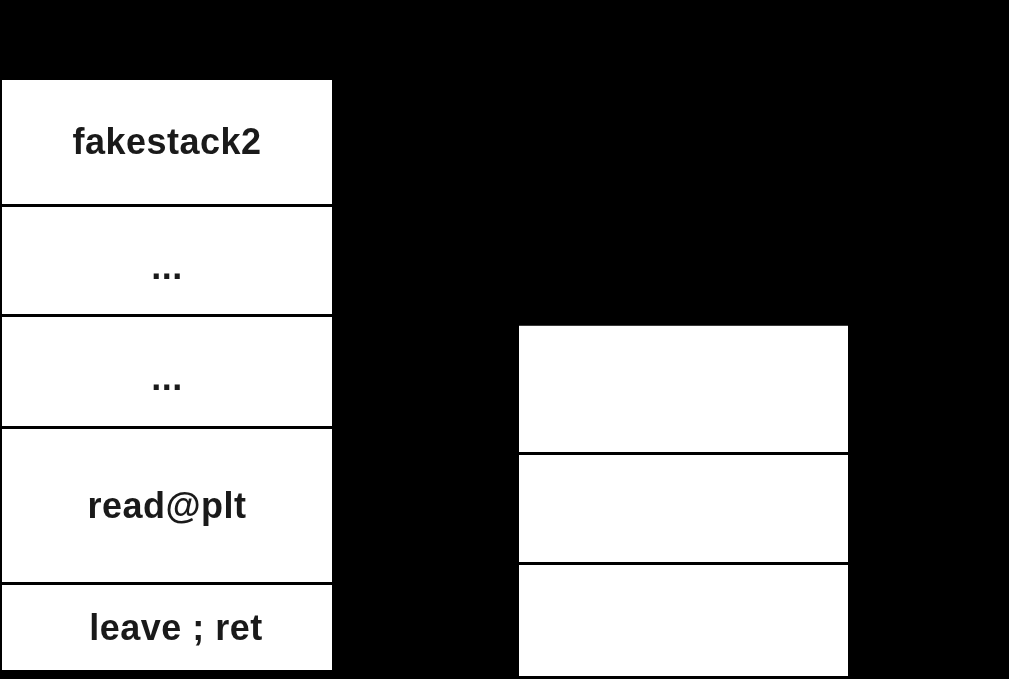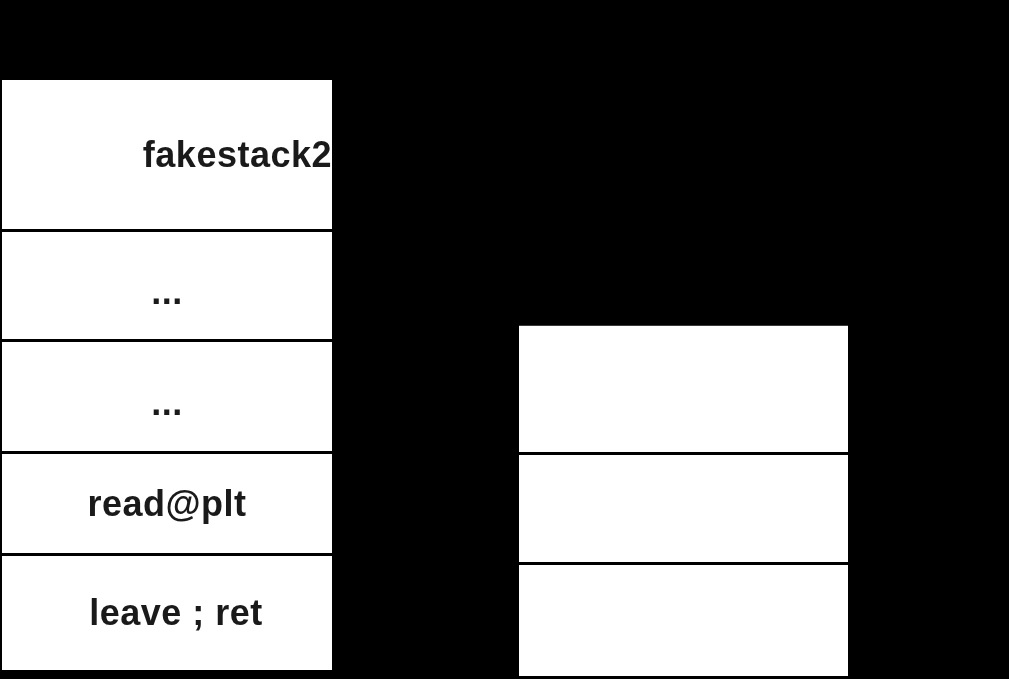--- a/index.html
+++ b/index.html
@@ -38,24 +38,24 @@
     box-sizing: border-box;
     display: flex;
     align-items: center;
     justify-content: center;
     background: var(--fill, #ffffff);
   }
   .cell:not(:last-child) {
     border-bottom: 3px solid var(--divider, #000000);
   }
   
-  .left .r1 { height: 152px; justify-content: flex-end; }
+  .left .r1 { height: 127px; }
   .left .r2 { height: 110px; }
   .left .r3 { height: 112px; }
-  .left .r4 { height: 102px; }
+  .left .r4 { height: 156px; }
   .left .r5 { flex: 1; margin-left: 18px; }
   .right .r1 { height: 129px; }
   .right .r2 { height: 110px; }
   .right .r3 { flex: 1; }
   .cell-label {
     font-weight: 700;
     font-size: 36px;
     color: var(--text, #1a1a1a);
     letter-spacing: 0.5px;
     white-space: pre;

